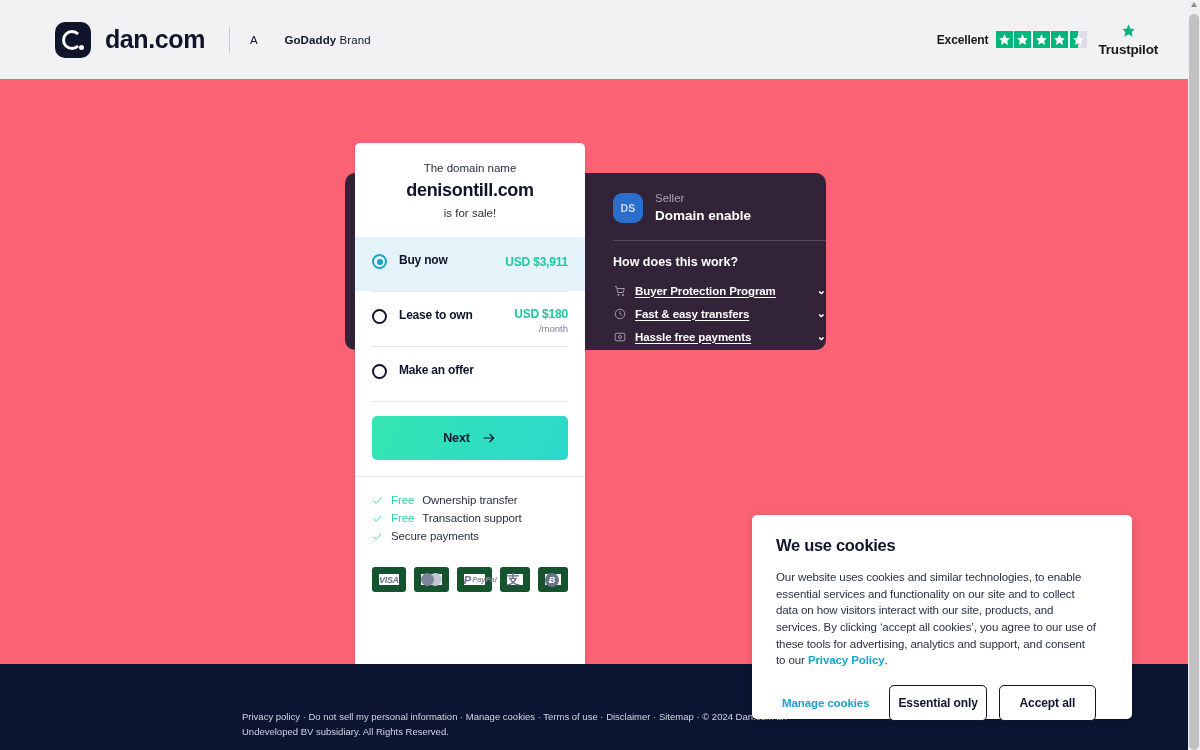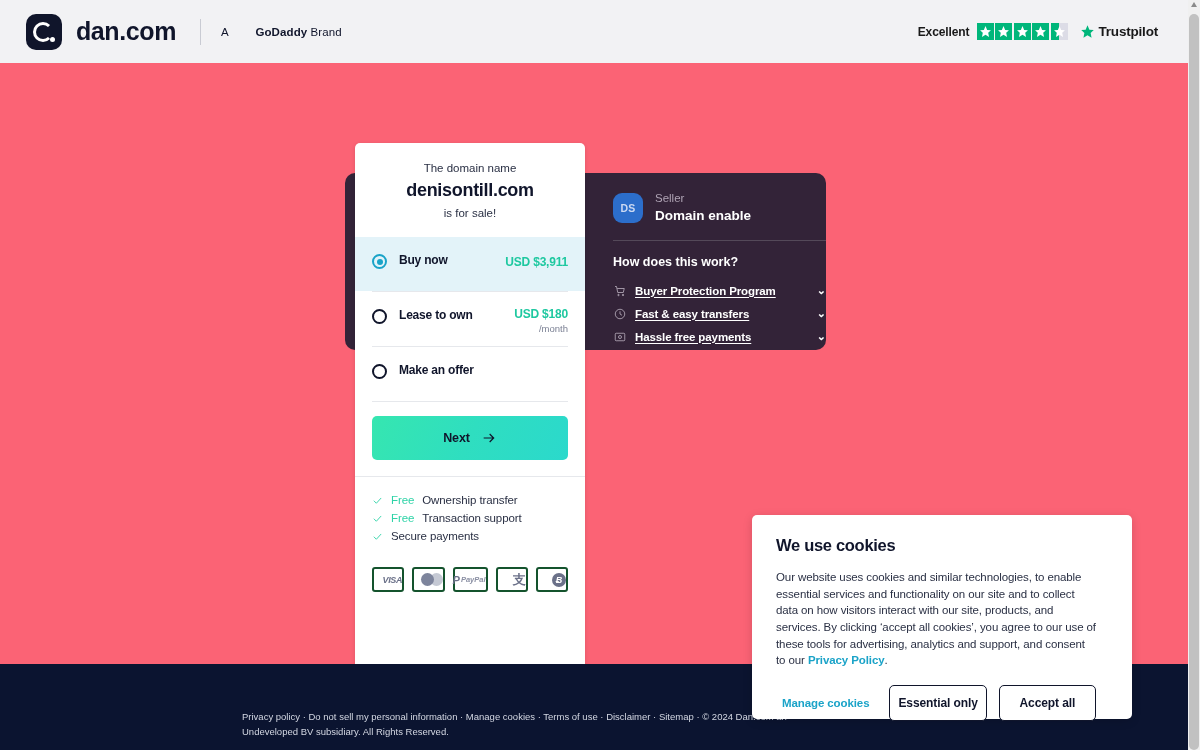--- a/index.html
+++ b/index.html
@@ -14,26 +14,26 @@
     font-family: "Liberation Sans", sans-serif;
     background: #FB6375;
     position: relative;
   }
 
   
   .header {
     position: absolute;
     top: 0; left: 0;
     width: 1188px;
-    height: 63px;
+    height: 79px;
     background: #F2F2F4;
     display: flex;
     align-items: center;
     justify-content: space-between;
-    padding: 0 30px 0 26px;
+    padding: 0 30px 0 55px;
   }
 
   .brand {
     display: flex;
     align-items: center;
     gap: 14px;
   }
 
   .brand-mark {
     width: 36px; height: 36px;
@@ -103,20 +103,21 @@
   }
   .tp-star.partial {
     background: linear-gradient(to right, #00B67A 48%, #DCDCE6 48%);
   }
   .tp-star svg { width: 13px; height: 13px; fill: #fff; }
   .tp-logo {
     display: flex;
     align-items: center;
     gap: 4px;
     margin-left: 5px;
+    flex-direction: column;
   }
   .tp-logo svg { width: 15px; height: 15px; fill: #00B67A; }
   .tp-logo span {
     font-size: 13.5px;
     font-weight: bold;
     color: #191919;
     letter-spacing: -0.2px;
   }
 
   
@@ -367,25 +368,25 @@
   .feat svg { width: 11px; height: 11px; stroke: #2ED3A7; fill: none; stroke-width: 2; flex: none; }
   .feat .free { color: #2ED3A7; }
 
   .pay-row {
     display: flex;
     gap: 8px;
     padding: 12px 17px 0 17px;
   }
   .pay-chip {
     width: 35px; height: 25px;
-    border: 2px solid #14532d;
+    border: 7px solid #14532d;
     border-radius: 3px;
     display: flex;
     align-items: center;
-    justify-content: flex-end;
+    justify-content: flex-start;
     background: #fff;
   }
   .pay-visa {
     font-size: 9px;
     font-weight: bold;
     font-style: italic;
     color: #6B7189;
     letter-spacing: -0.3px;
   }
   .pay-mc { position: relative; width: 22px; height: 13px; }

